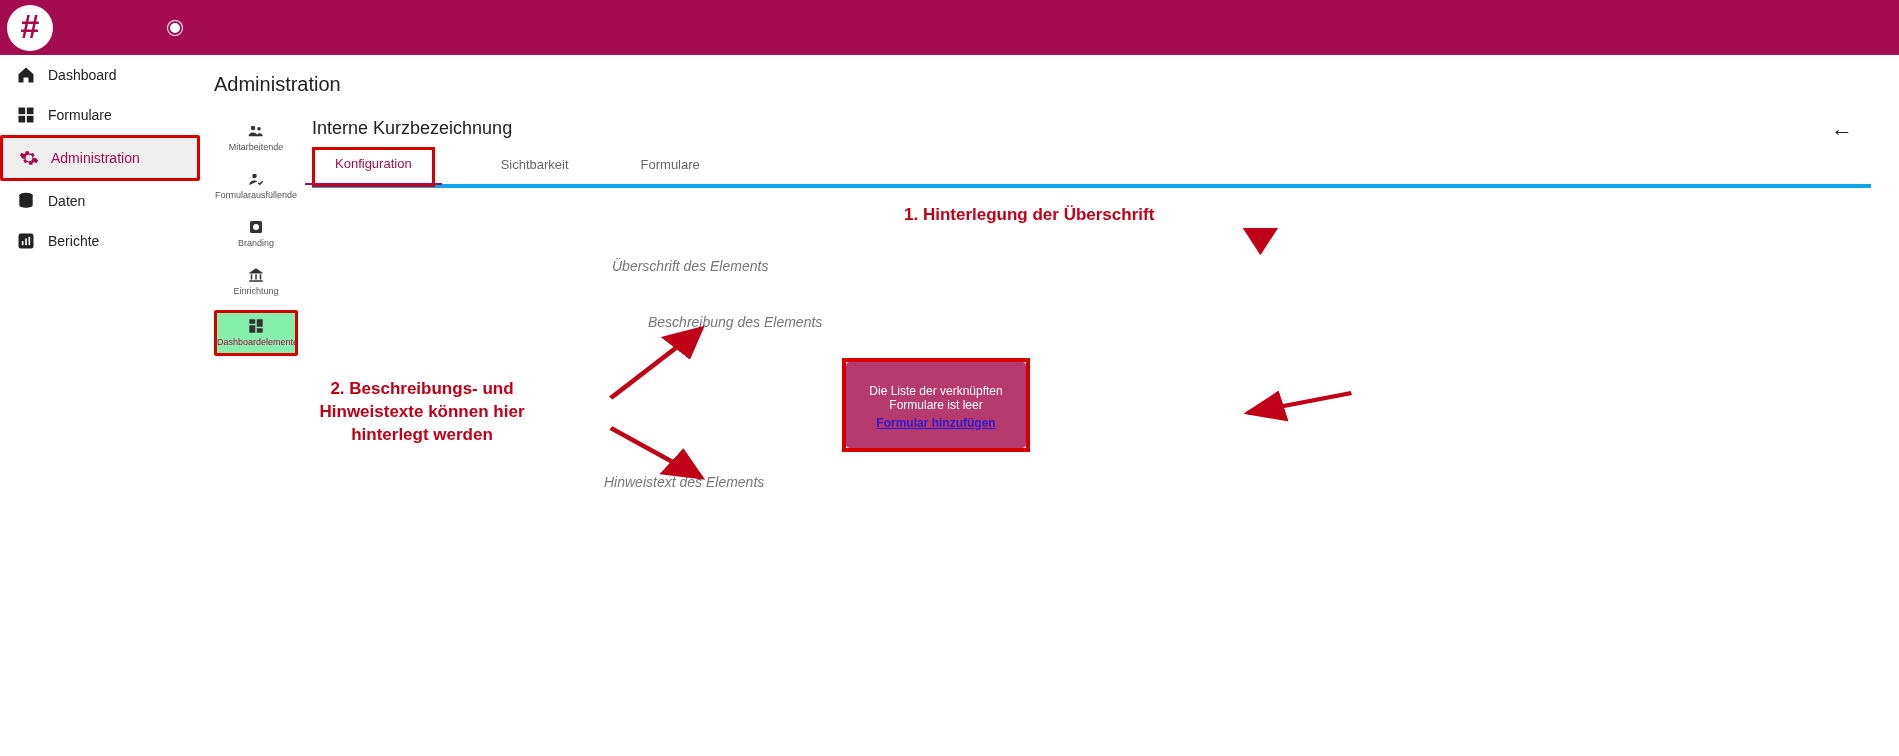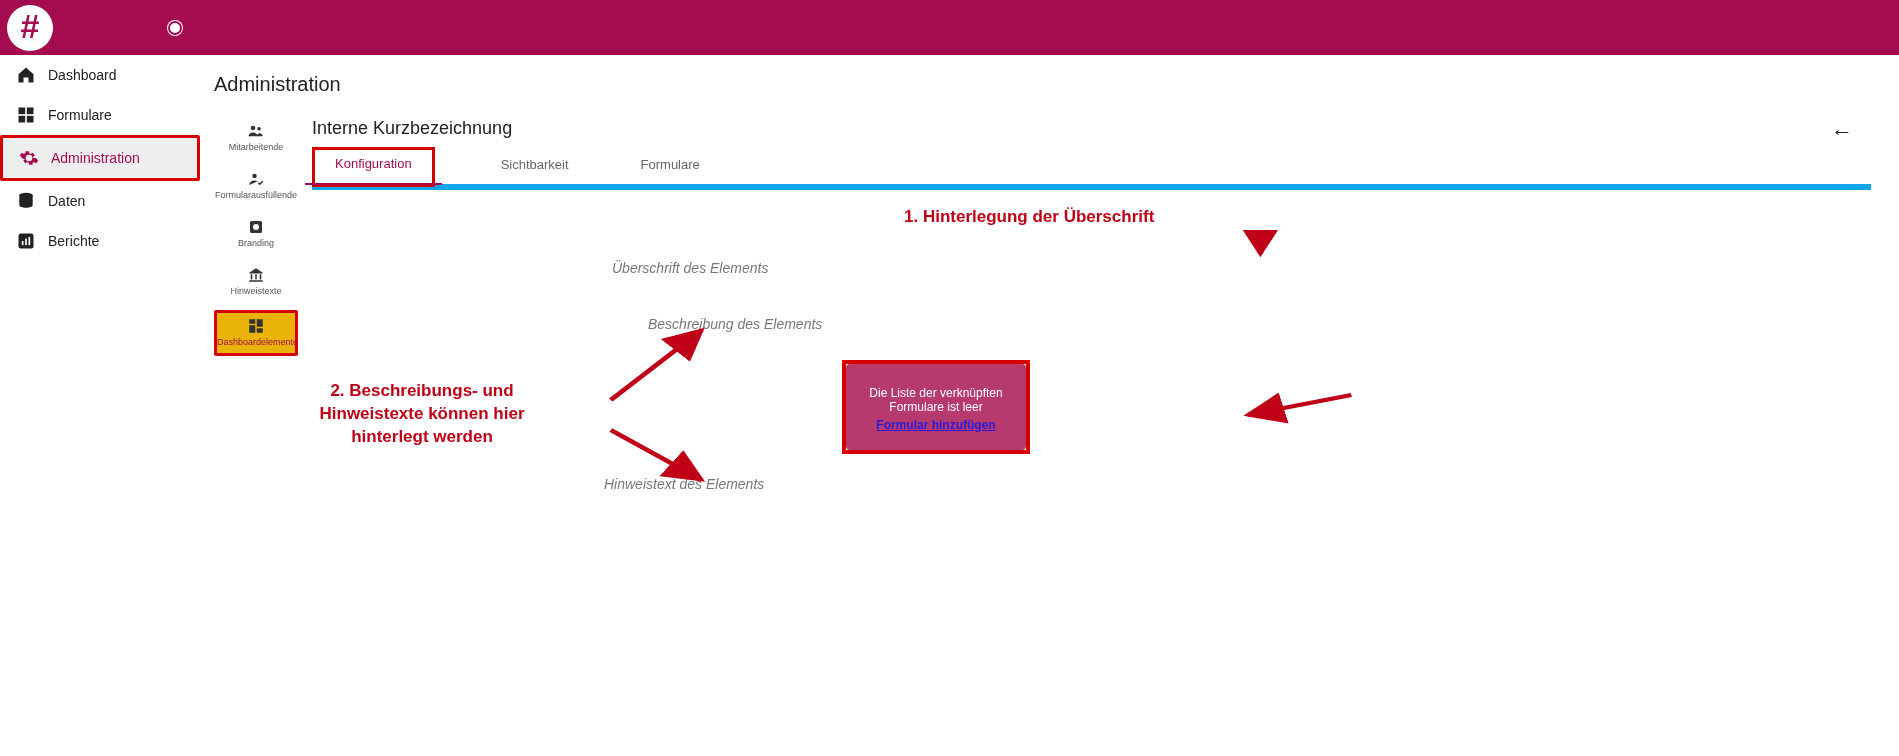--- a/index.html
+++ b/index.html
@@ -25,28 +25,28 @@
   .highlight-box { border:3px solid #d60000; border-radius:2px; }
 
   
   .content { flex:1; padding: 18px 28px 0 14px; position:relative; }
   .page-title { font-size:20px; font-weight:500; margin-bottom:16px; }
 
   .admin-row { display:flex; }
   .admin-subnav { width:84px; display:flex; flex-direction:column; align-items:center; gap:8px; padding-top:6px; }
   .subnav-item { width:84px; text-align:center; font-size:9px; color:#555; padding:4px 0 6px; cursor:pointer; }
   .subnav-item .sub-icon { display:block; margin:0 auto 2px; width:22px; height:18px; color:#333; }
-  .subnav-item.active { color:#a50c4f; background:#eab308; }
+  .subnav-item.active { color:#a50c4f; background:#86efac; }
   .subnav-highlight { border:3px solid #d60000; border-radius:2px; }
 
   .admin-body { flex:1; padding-left:14px; position:relative; }
   .section-title { font-size:18px; font-weight:500; margin:6px 0 8px 0; }
   .back-arrow { position:absolute; right:18px; top:4px; font-size:22px; cursor:pointer; }
 
-  .tabs { display:flex; gap:60px; border-bottom:6px solid #0ea5e9; margin-bottom:40px; }
+  .tabs { display:flex; gap:60px; border-bottom:4px solid #0ea5e9; margin-bottom:40px; }
   .tab { padding:10px 6px 12px; font-size:13px; color:#666; cursor:pointer; position:relative; }
   .tab.active { color:#a50c4f; }
   .tab.active::after { content:""; position:absolute; left:-10px; right:-10px; bottom:-1px; height:2px; background:#a50c4f; }
   .tab-highlight { border:3px solid #d60000; padding:6px 20px 8px; margin-bottom:-3px; }
 
   .form-area { position:relative; padding-left:300px; min-height:320px; }
   .placeholder { font-style:italic; color:#777; font-size:14px; position:absolute; }
   .ph-heading { left:300px; top:30px; }
   .ph-desc    { left:300px; top:86px;margin-left:36px; }
   .ph-hint    { left:292px; top:246px; }
@@ -164,21 +164,21 @@
           <span>Branding</span>
         </div>
         <div class="subnav-item">
           <span class="sub-icon"><svg class="icon" viewBox="0 0 24 24" fill="currentColor">
                 <path d="M3 9 12 3l9 6v1H3z"></path>
                 <rect x="5" y="11" width="2" height="7"></rect>
                 <rect x="11" y="11" width="2" height="7"></rect>
                 <rect x="17" y="11" width="2" height="7"></rect>
                 <rect x="3" y="19" width="18" height="2"></rect>
               </svg></span>
-          <span>Hinweistexte</span>
+          <span>Einrichtung</span>
         </div>
         <div class="subnav-item active subnav-highlight">
           <span class="sub-icon"><svg class="icon" viewBox="0 0 24 24" fill="currentColor">
                 <rect x="3" y="3" width="8" height="6"></rect>
                 <rect x="13" y="3" width="8" height="10"></rect>
                 <rect x="3" y="11" width="8" height="10"></rect>
                 <rect x="13" y="15" width="8" height="6"></rect>
               </svg></span>
           <span>Dashboardelemente</span>
         </div>

